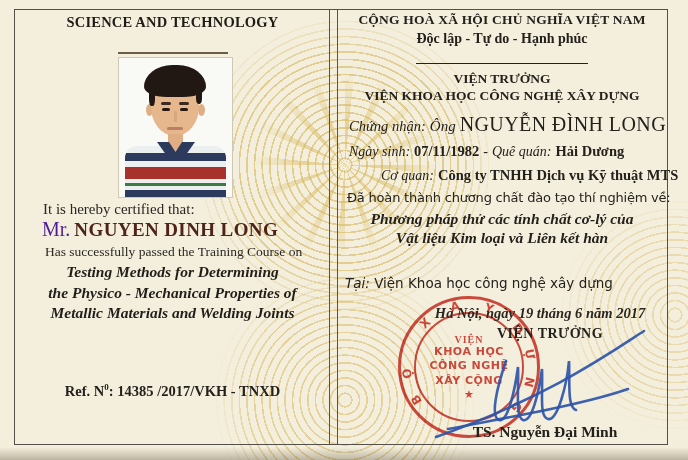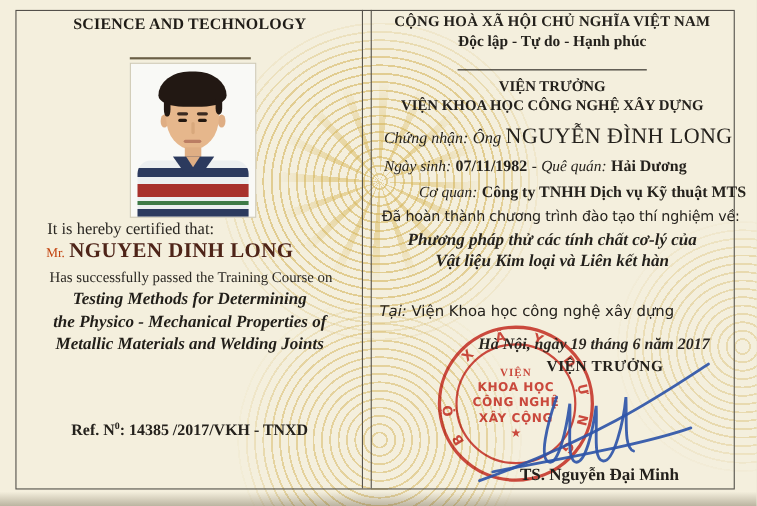--- a/index.html
+++ b/index.html
@@ -38,21 +38,21 @@
   .gC1{ left:560px; top:200px; width:230px; height:230px; opacity:.6; }
 
   .abs{ position:absolute; z-index:3; }
   .ctr{ text-align:center; }
 
   
   .org-header{ left:15px; top:13px; width:315px; font-weight:700; font-size:14.5px; line-height:19px; letter-spacing:.2px; color:#1f1c17; }
   .header-rule{ left:118px; top:52px; width:110px; height:2px; background:#6a5f45; }
   .certify-intro{ left:43px; top:201px; font-size:15px; color:#2a2722; }
   .name-line{ left:42px; top:218px; }
-  .name-prefix{ font-size:12px; color:#c2410c; }
+  .name-prefix{ font-size:20px; color:#4c1d95; }
   .name-en{ font-size:19px; font-weight:700; letter-spacing:.4px; color:#4e2418; }
   .passed{ left:45px; top:244px; font-size:13.5px; color:#2a2722; }
   .course{ left:15px; top:262px; width:315px; font-weight:700; font-style:italic; font-size:15.5px; line-height:20.5px; color:#211e19; }
   .ref{ left:15px; top:382px; width:315px; font-weight:700; font-size:14.5px; }
   .ref sup{ font-size:9px; }
 
   
   .motto1{ left:337px; top:12px; width:330px; font-weight:700; font-size:13.5px; letter-spacing:.2px; }
   .motto2{ left:337px; top:29px; width:330px; }
   .motto2 span{ display:inline-block; font-weight:700; font-size:14px; border-bottom:1.6px solid #24211c; padding-bottom:16px; }
@@ -197,21 +197,21 @@
     <span class="lbl">Ngày sinh:</span>
     <span class="val">07/11/1982</span>
     <span class="lbl">-</span>
     <span class="lbl">Quê quán:</span>
     <span class="val">Hải Dương</span>
   </div>
   <div class="abs l-employer">
     <span class="lbl">Cơ quan:</span>
     <span class="val">Công ty TNHH Dịch vụ Kỹ thuật MTS</span>
   </div>
-  <div class="abs l-completion sans">Đã hoàn thành chương trình đào tạo thí nghiệm về:</div>
+  <div class="abs l-completion sans">Đã hoàn thành chương chất đào tạo thí nghiệm về:</div>
   <div class="abs subject1 ctr">Phương pháp thử các tính chất cơ-lý của</div>
   <div class="abs subject2 ctr">Vật liệu Kim loại và Liên kết hàn</div>
   <div class="abs l-venue sans">
     <span class="lbl">Tại:</span>
     <span>Viện Khoa học công nghệ xây dựng</span>
   </div>
   <div class="abs date-line ctr">Hà Nội, ngày 19 tháng 6 năm 2017</div>
   <div class="abs signer-title ctr">VIỆN TRƯỞNG</div>
   <div class="abs signer-name ctr">TS. Nguyễn Đại Minh</div>
 

